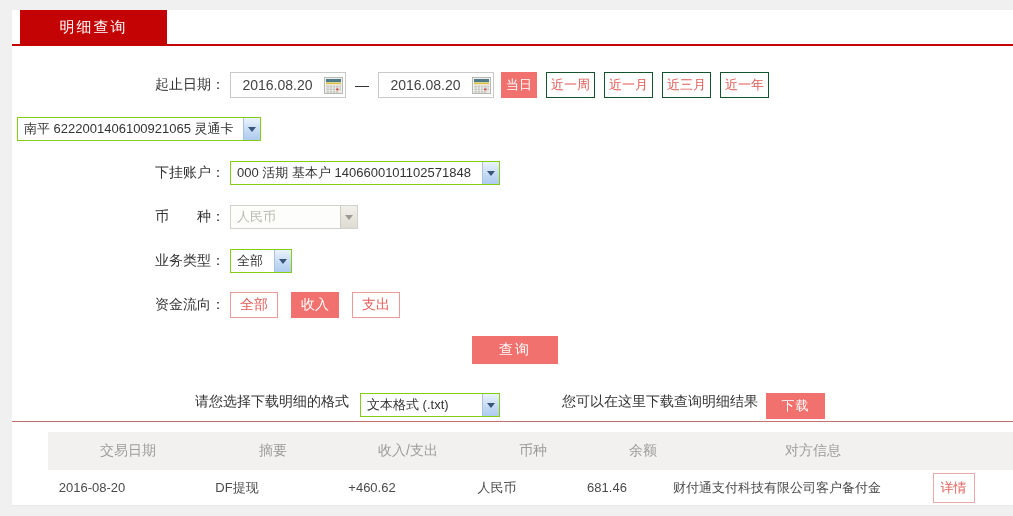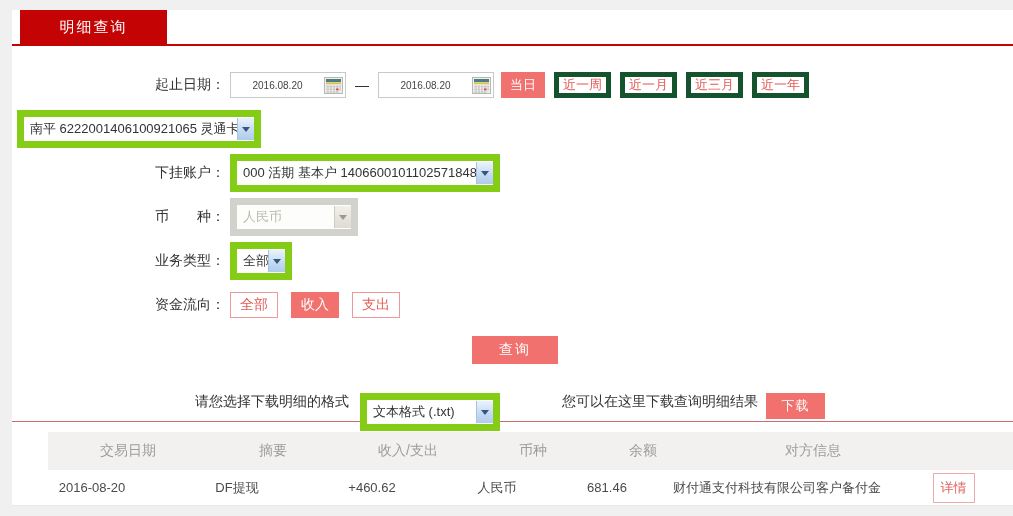--- a/index.html
+++ b/index.html
@@ -35,33 +35,33 @@
   .label {
     width:213px; text-align:right; font-size:14px; color:#333;
     flex:0 0 213px; white-space:pre;
   }
   .controls { display:flex; align-items:center; margin-left:5px; }
   
   .date-input {
     width:116px; height:26px; border:1px solid #c9c9c9; background:#fff;
     display:flex; align-items:center; cursor:text;
   }
-  .date-text { flex:1; text-align:center; font-size:10px; color:#444; }
+  .date-text { flex:1; text-align:center; font-size:14px; color:#444; }
   .cal-icon { width:19px; height:17px; margin-right:2px; cursor:pointer; }
   .dash { margin:0 9px; color:#333; font-size:14px; }
   
   .qbtn {
     height:26px; padding:0 4px; margin-left:9px;
-    border:5px solid #14532d; background:#fff; color:#e25b56;
+    border:1px solid #14532d; background:#fff; color:#e25b56;
     font-size:13px; display:flex; align-items:center; cursor:pointer;
   }
   .qbtn.active { background:#f0716d; border-color:#f0716d; color:#fff; }
   
   .xp-select {
-    height:38px; border:7px solid #84cc16; background:#fff;
+    height:24px; border:1px solid #84cc16; background:#fff;
     display:flex; align-items:center; cursor:pointer;
   }
   .xp-select .txt {
     flex:1; font-size:13px; color:#333; padding:0 6px; white-space:nowrap; overflow:hidden;
   }
   .xp-arrow {
     width:17px; height:22px; flex:0 0 17px;
     background:linear-gradient(180deg,#eaf3fd 0%,#c3d9f3 60%,#aecbee 100%);
     border-left:1px solid #a8c2e2;
     display:flex; align-items:center; justify-content:center;

